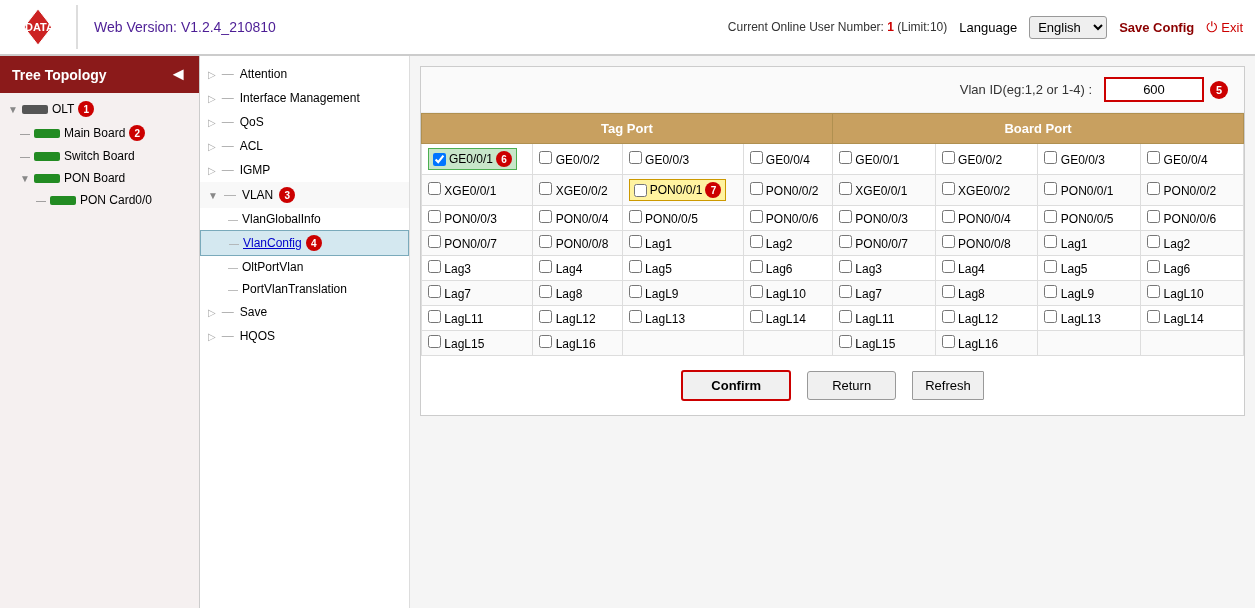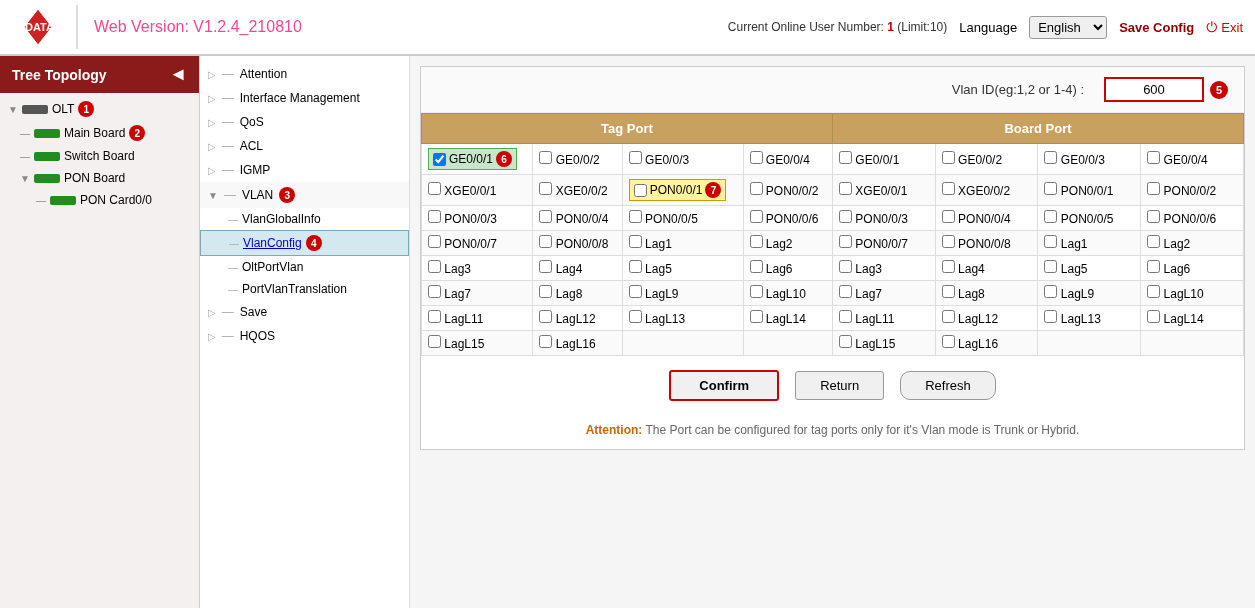--- a/index.html
+++ b/index.html
@@ -8,21 +8,21 @@
 </head>
 <body>
 
 <div style="display:flex;align-items:center;background:#fff;border-bottom:2px solid #ccc;height:56px;padding:0 12px;gap:12px;">
   <div style="display:flex;align-items:center;border-right:2px solid #ddd;padding-right:12px;margin-right:4px;">
     <svg width="52" height="44" viewBox="0 0 52 44">
       <polygon points="12,22 26,4 40,22 26,40" fill="#cc2222" stroke="#fff" stroke-width="1"></polygon>
       <text x="13" y="26" font-size="11" font-weight="bold" fill="#fff" font-family="Arial">DATA</text>
     </svg>
   </div>
-  <span style="font-size:16px;color:#ec4899;margin-right:auto;">Web Version: V1.2.4_210810</span>
+  <span style="font-size:14px;color:#4c1d95;margin-right:auto;">Web Version: V1.2.4_210810</span>
   <span style="font-size:12px;color:#333;">
     <span>Current Online User Number:</span>
     <span style="color:#cc0000;font-weight:bold;">1</span>
     <span>(Limit:10)</span>
   </span>
   <span style="font-size:13px;">Language</span>
   <select style="padding:2px 4px;font-size:13px;border:1px solid #999;border-radius:3px;">
     <option>English</option>
     <option>Chinese</option>
   </select>
@@ -151,21 +151,21 @@
           <span style="color:#aaa;font-size:10px;">▷</span>
           <span style="color:#aaa;">—</span>
           <span>HQOS</span>
         </div>
       </div>
 
       <div style="flex:1;padding:10px;overflow-y:auto;background:#f5f5f5;">
         <div style="background:#fff;border:1px solid #ccc;">
 
           <div style="display:flex;align-items:center;justify-content:flex-end;padding:10px 16px;border-bottom:1px solid #eee;background:#fafafa;">
-            <span style="font-size:13px;color:#333;margin-right:20px;text-align:center;">Vlan ID(eg:1,2 or 1-4) :</span>
+            <span style="font-size:13px;color:#333;margin-right:12px;text-align:center;">Vlan ID(eg:1,2 or 1-4) :</span>
             <input type="text" value="600" style="border: 2px solid rgb(204, 0, 0); padding: 3px 8px; font-size: 13px; width: 100px; text-align: center; outline: none;">
             <span style="background:#cc0000;color:#fff;border-radius:50%;width:18px;height:18px;display:inline-flex;align-items:center;justify-content:center;font-size:11px;font-weight:bold;margin-left:6px;">5</span>
           </div>
 
           <div style="position:relative;overflow:hidden;">
             <table style="width:100%;border-collapse:collapse;">
               <thead>
                 <tr>
                   <th colspan="4" style="background:#c8a060;color:#fff;padding:7px 8px;text-align:center;font-size:13px;border:1px solid #b09050;width:50%;">Tag Port</th>
                   <th colspan="4" style="background:#c8a060;color:#fff;padding:7px 8px;text-align:center;font-size:13px;border:1px solid #b09050;width:50%;">Board Port</th>
@@ -272,25 +272,21 @@
                   <td style="padding:4px 6px;border:1px solid #ddd;font-size:12px;"></td>
                   <td style="padding:4px 6px;border:1px solid #ddd;font-size:12px;"></td>
                 </tr>
               </tbody>
             </table>
           </div>
 
           <div style="display:flex;align-items:center;justify-content:center;gap:16px;padding:14px;">
             <button style="padding:6px 28px;font-size:13px;border:2px solid #cc0000;cursor:pointer;background:#f0f0f0;border-radius:3px;font-weight:bold;position:relative;"><span>Confirm</span></button>
             <button style="padding:6px 24px;font-size:13px;border:1px solid #999;cursor:pointer;background:#f0f0f0;border-radius:3px;">Return</button>
-            <button style="padding:6px 24px;font-size:13px;border:1px solid #999;cursor:pointer;background:#f0f0f0;border-radius:10px;">Refresh</button>
+            <button style="padding:6px 12px;font-size:13px;border:1px solid #999;cursor:pointer;background:#f0f0f0;border-radius:1px;">Refresh</button>
           </div>
 
-          <div style="text-align:center;padding:8px 16px 12px;font-size:12px;">
-            <span style="color:#cc6600;font-weight:bold;">Attention:</span>
-            <span style="color:#666;">The Port can be configured for tag ports only for it's Vlan mode is Trunk or Hybrid.</span>
-          </div>
 
         </div>
       </div>
     </div>
   </div>
 </div>
 
 </body></html>

